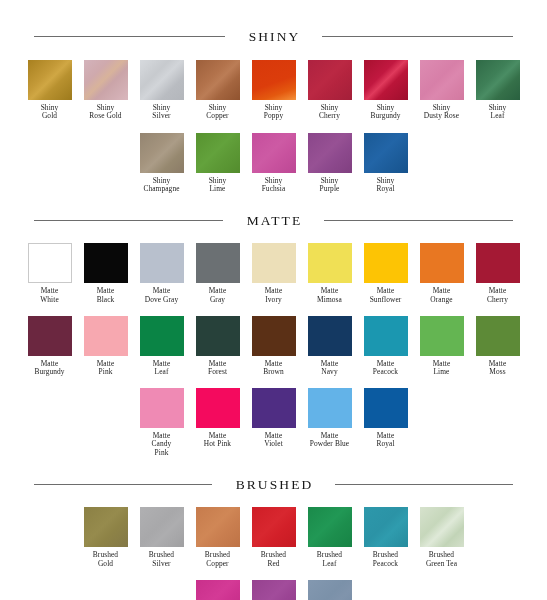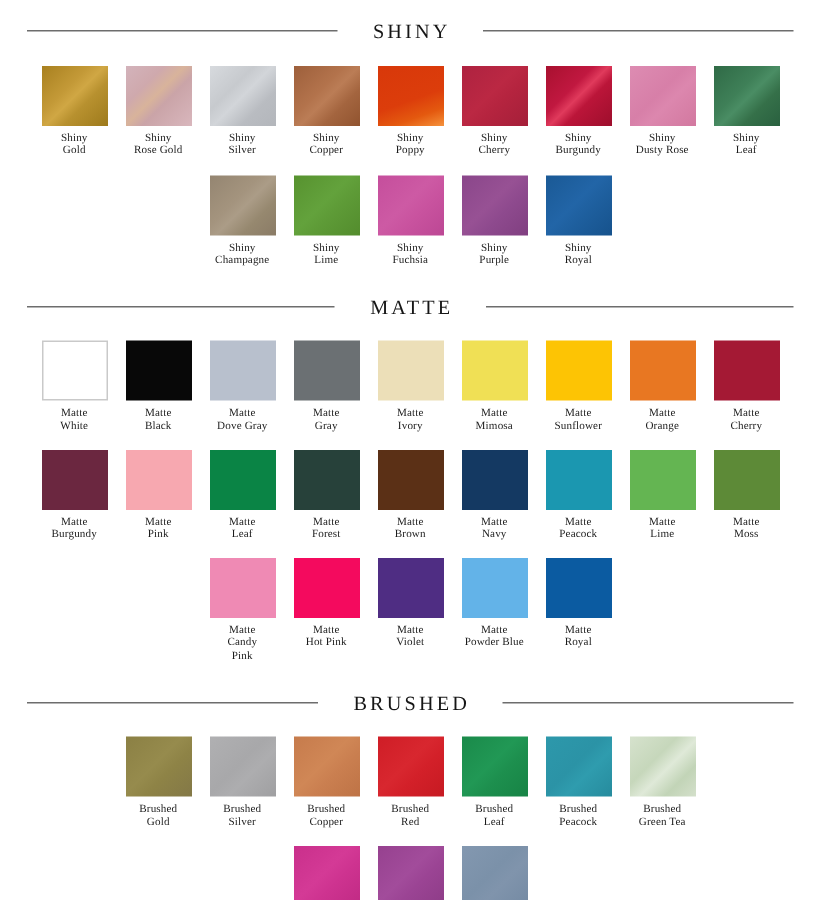--- a/index.html
+++ b/index.html
@@ -14,21 +14,21 @@
     overflow: hidden;
     font-family: "Liberation Serif", "DejaVu Serif", serif;
     color: #1a1a1a;
     -webkit-font-smoothing: antialiased;
   }
   .sheet {
     width: 547px;
     height: 600px;
     position: relative;
     box-sizing: border-box;
-    padding: 0;
+    padding: 16px;
   }
 
   
   .section-header {
     display: flex;
     align-items: center;
     justify-content: center;
     gap: 0;
     padding: 0 18px;
     box-sizing: border-box;

